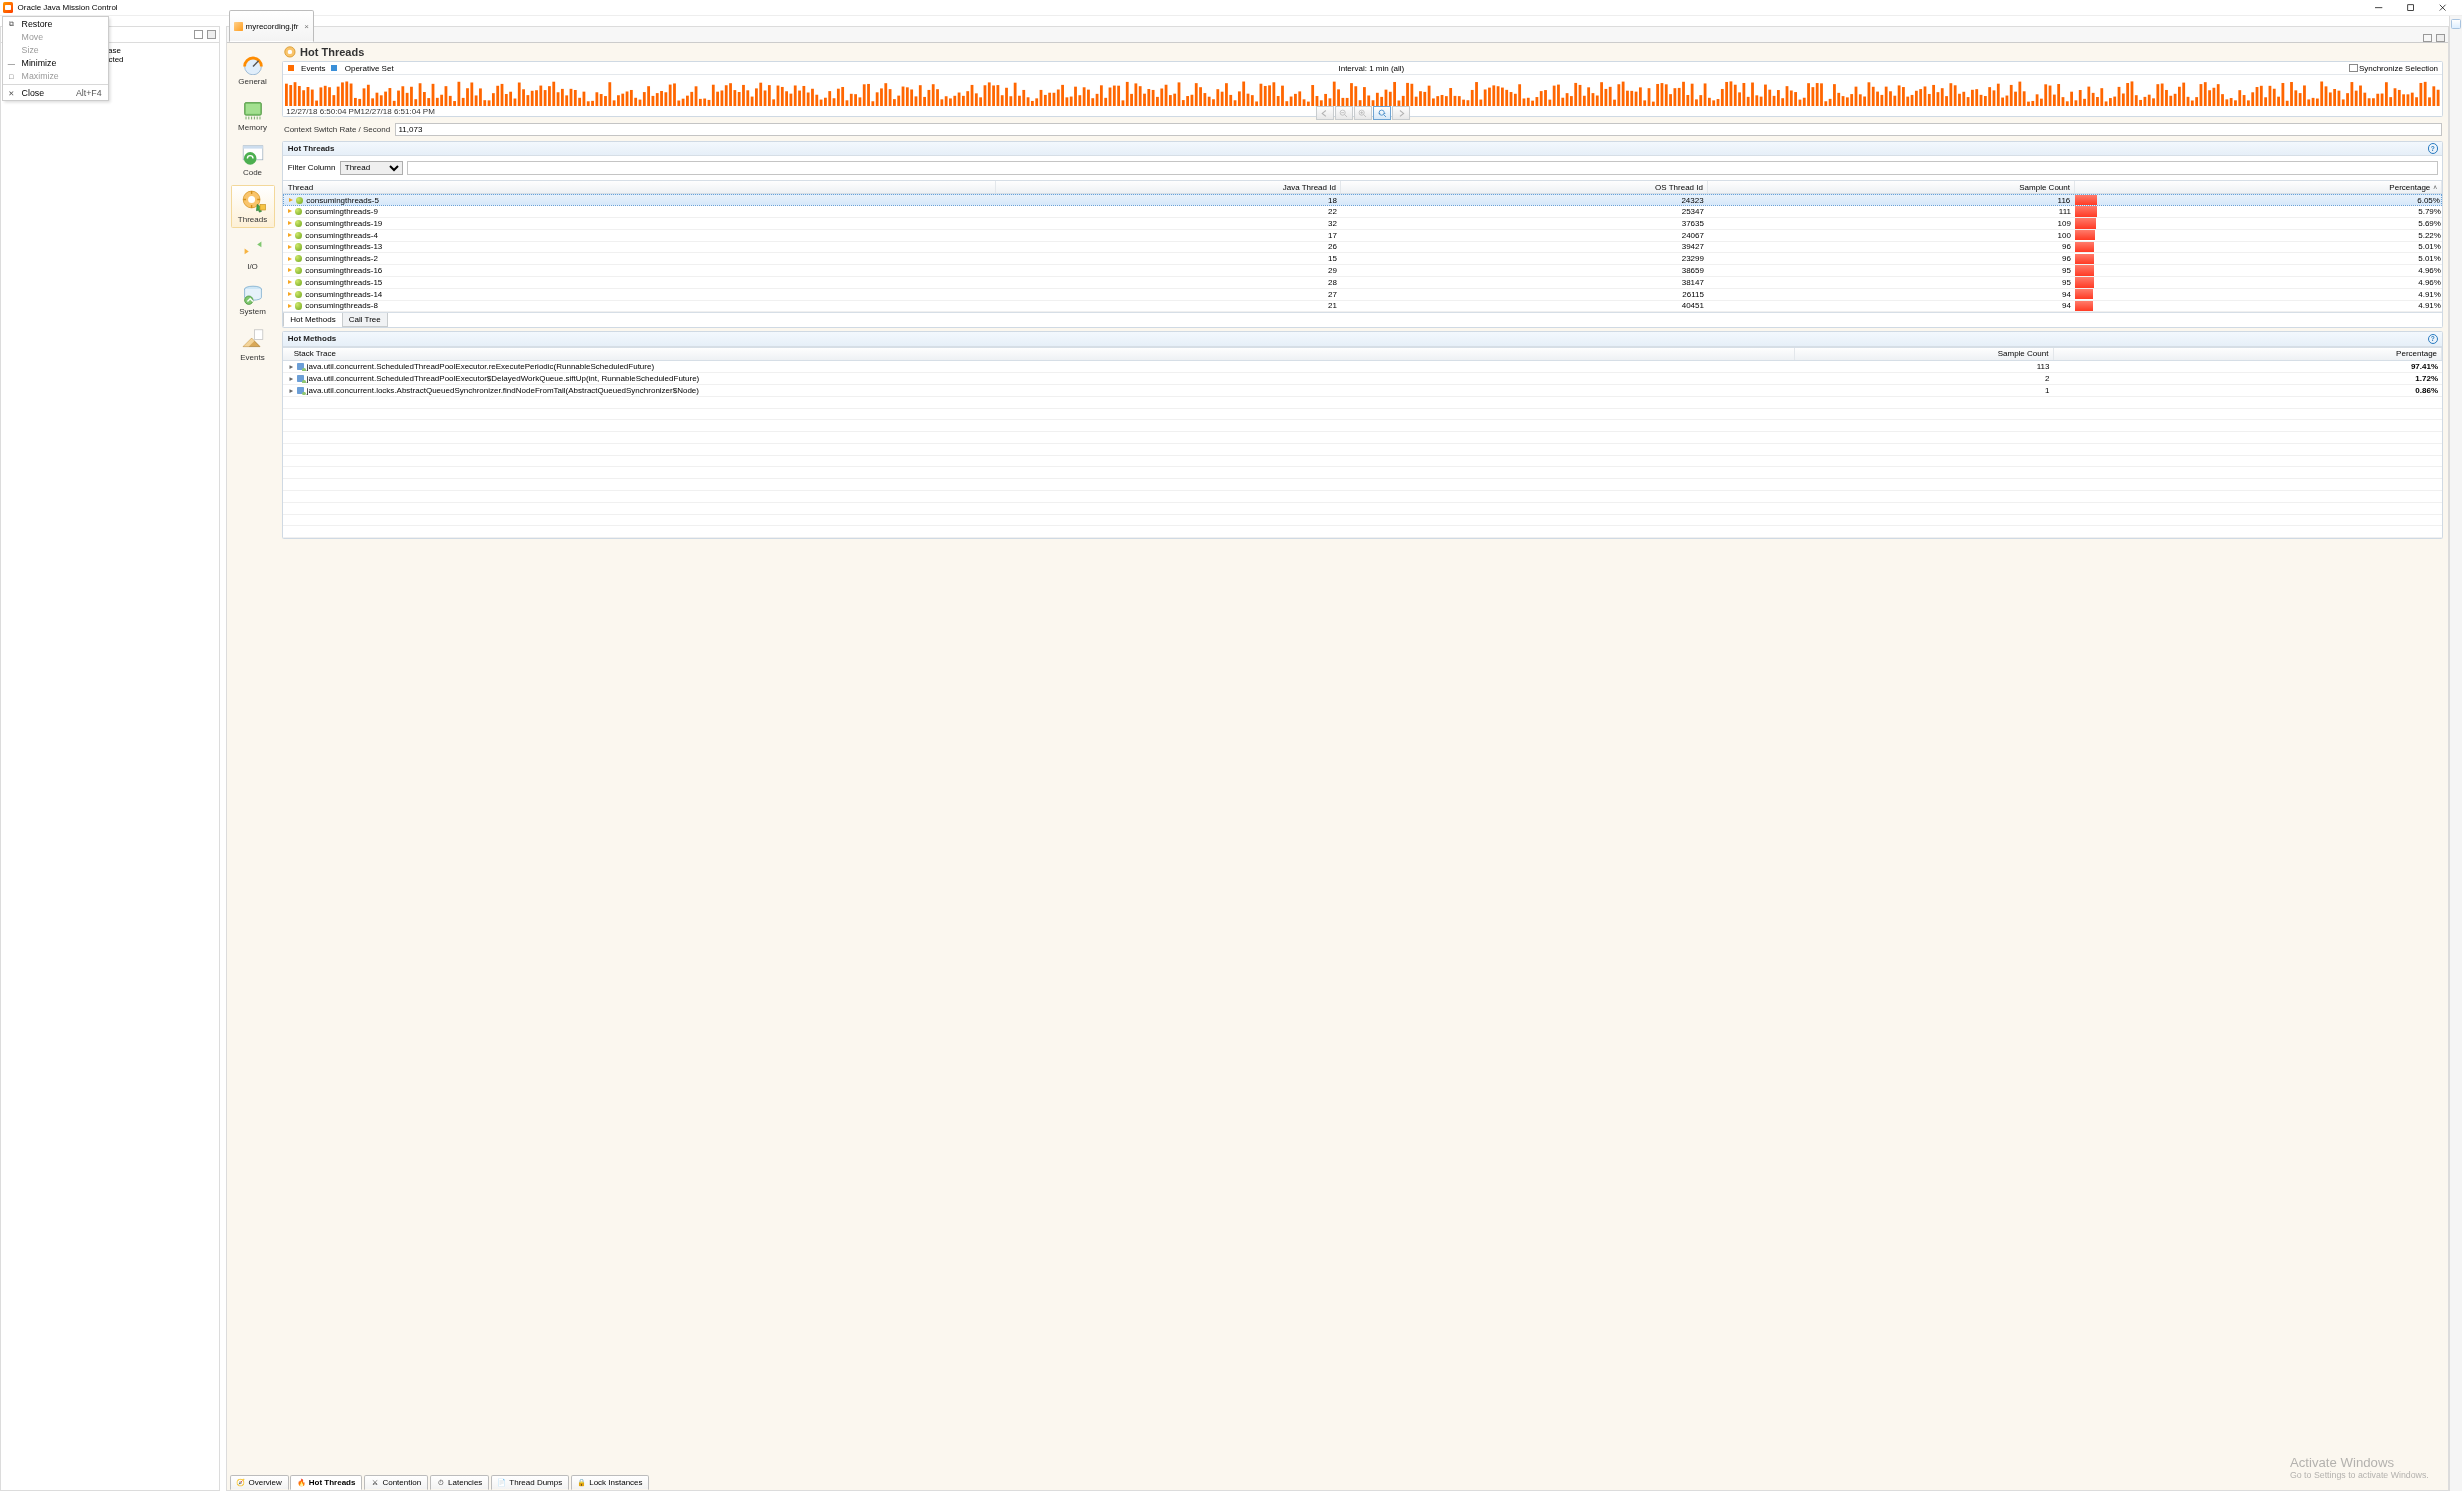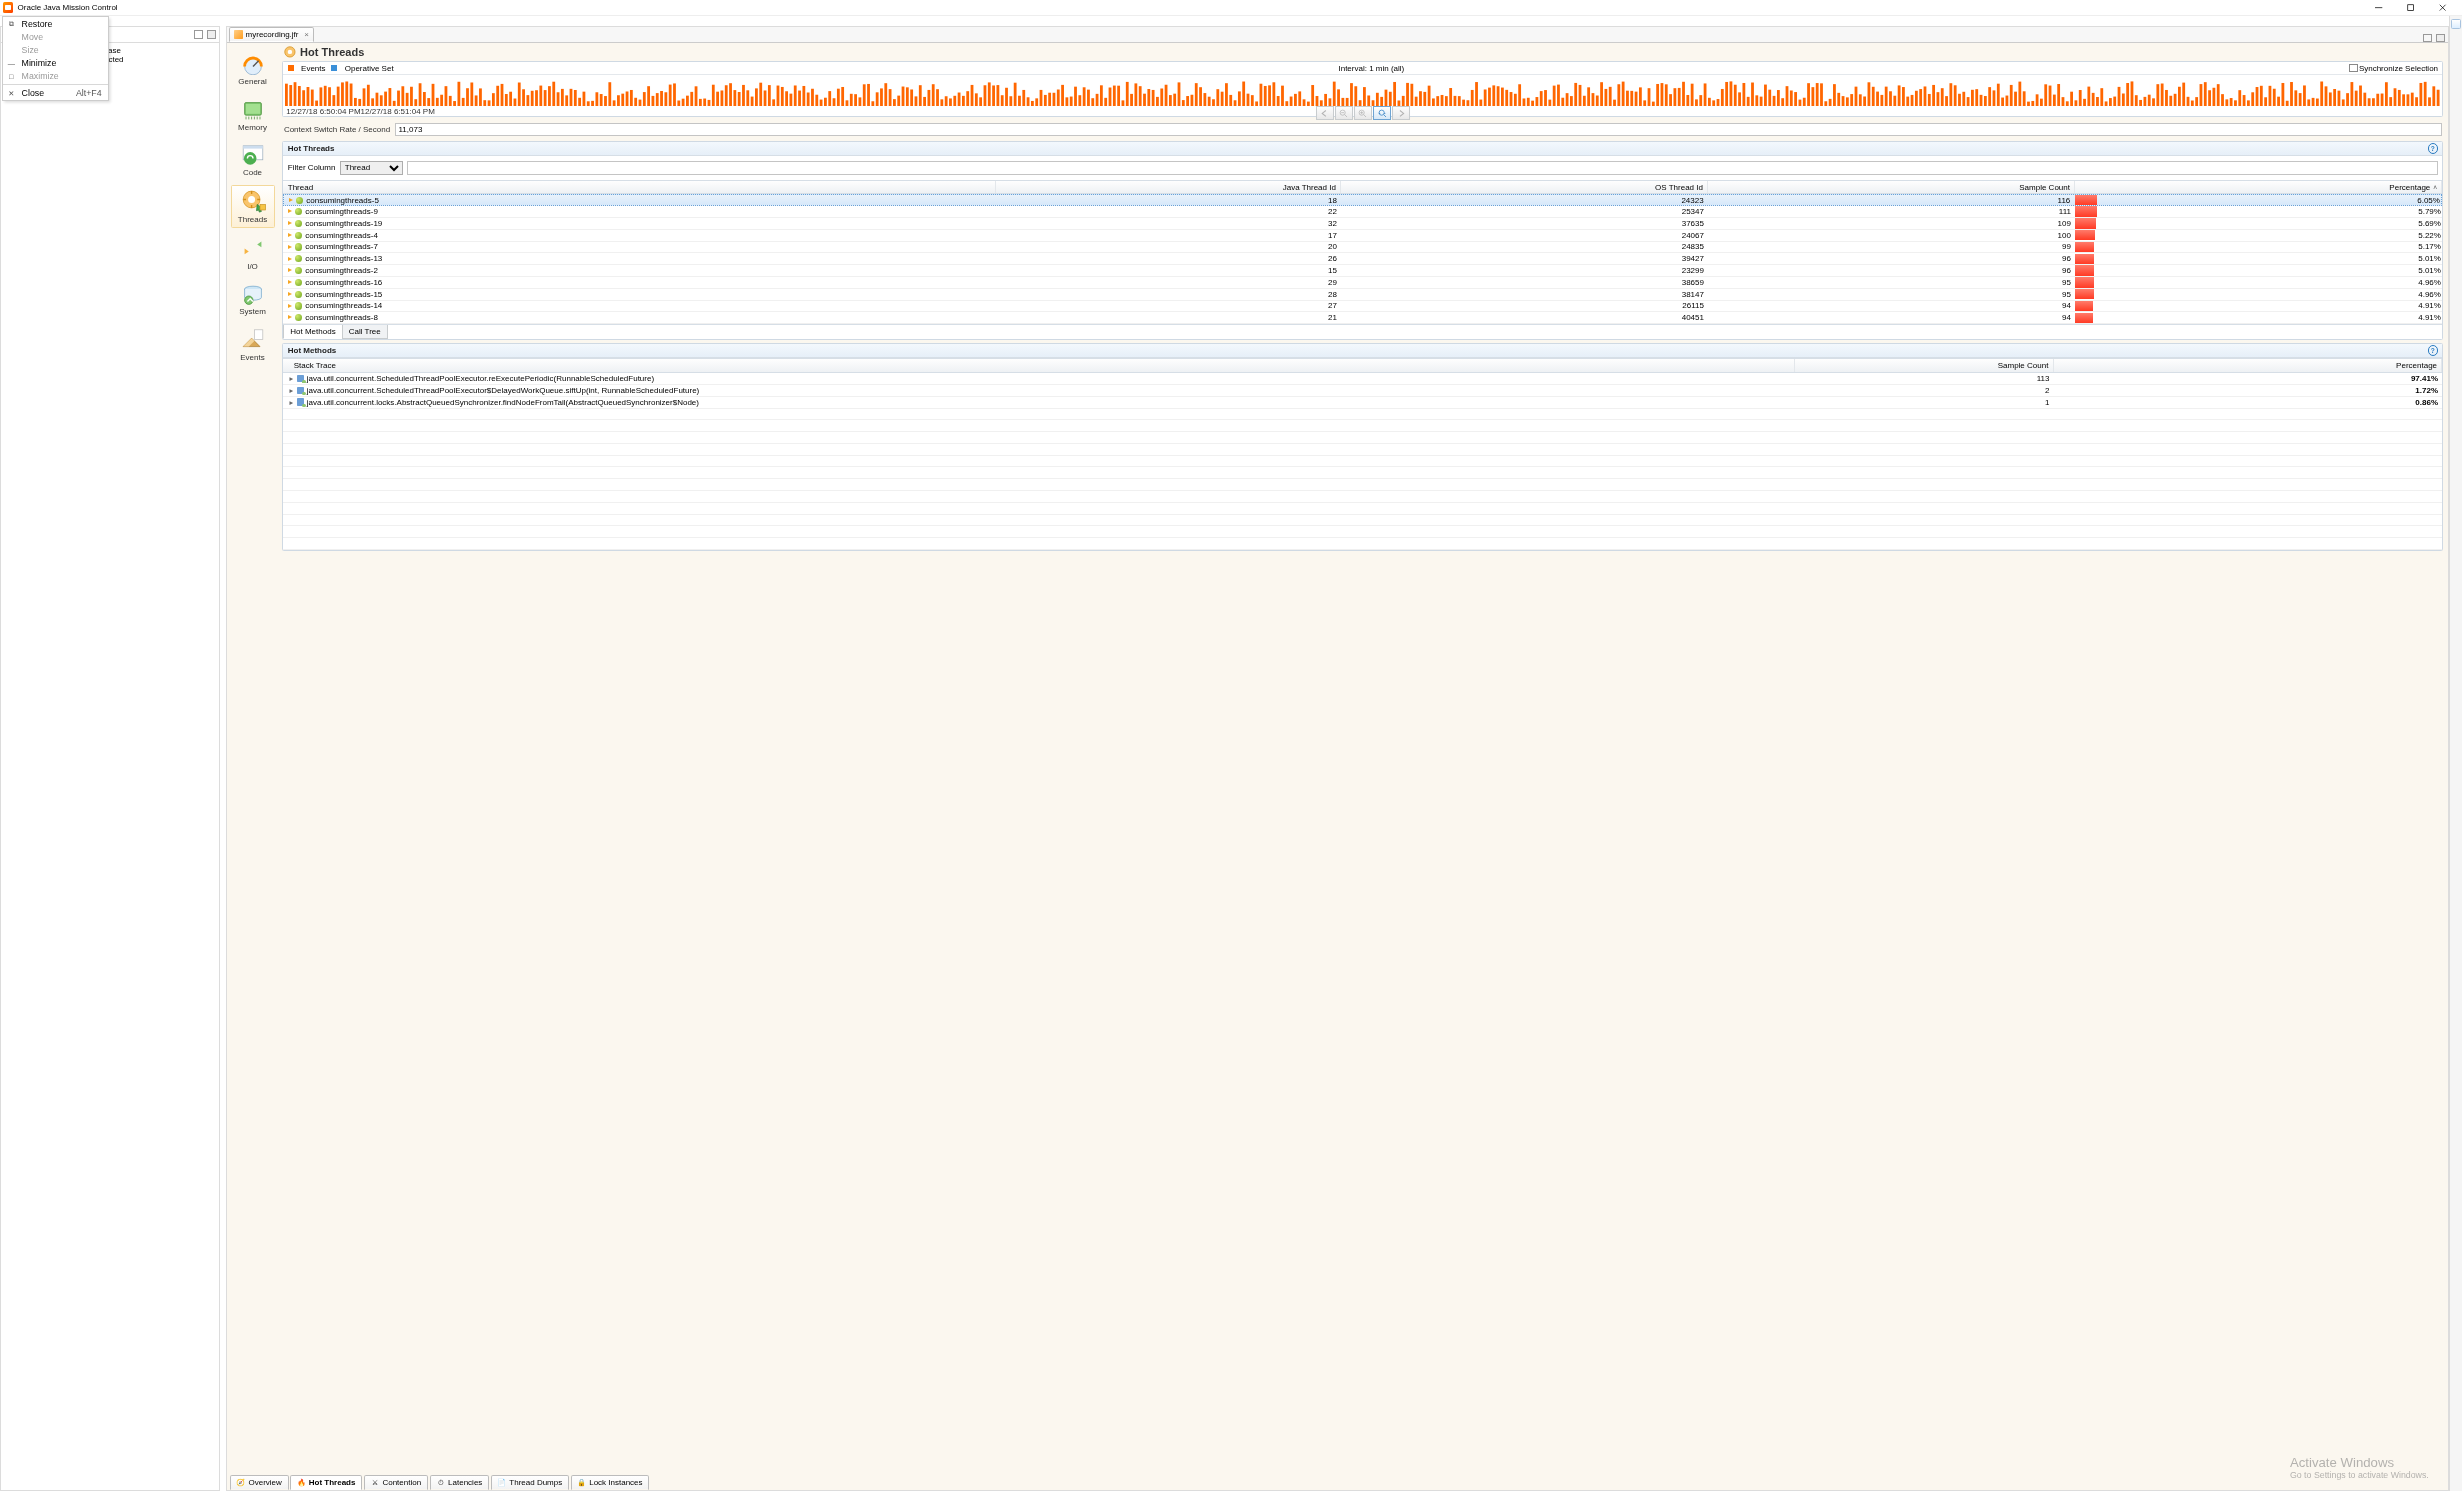--- a/index.html
+++ b/index.html
@@ -31,21 +31,21 @@
 
   
   .leftpanel { position:absolute; left:0; top:10.3px; width:220px; bottom:0; border:0.7px solid #dcdcdc; background:#fff; }
   .leftpanel .tabrow{height:16px;display:flex;align-items:center;justify-content:flex-end;gap:4.4px;padding:0 2.9px;border-bottom:0.7px solid #dcdcdc;}
   .miniico{width:8.8px;height:8.8px;display:inline-block;}
   .leftpanel .body{padding:2.9px 4.4px;font-size:8px;color:#000;}
 
   
   .editor { position:absolute; left:226px; top:10.3px; right:0; bottom:0; border:0.7px solid #dcdcdc; background:#fff;}
   .editor .tabstrip{height:16px;display:flex;align-items:flex-end;border-bottom:0.7px solid #ccc;background:#f7f7f7;padding-left:1.5px;}
-  .etab{display:flex;align-items:center;gap:2.9px;height:15px;padding:0 4.4px;border:0.7px solid #bcbcbc;border-bottom-color:#fff;background:linear-gradient(#fff,#f3f3f3);border-top-left-radius:2.2px;border-top-right-radius:2.2px;font-size:8px;}
+  .etab{display:flex;align-items:center;gap:2.9px;height:32px;padding:0 4.4px;border:0.7px solid #bcbcbc;border-bottom-color:#fff;background:linear-gradient(#fff,#f3f3f3);border-top-left-radius:2.2px;border-top-right-radius:2.2px;font-size:8px;}
   .etab .xicon{font-size:8px;color:#777;margin-left:2.9px;}
   .etab .jfr-ico{width:8.8px;height:8.8px;background:linear-gradient(135deg,#ffd089,#ff9d1e);border-radius:0.7px;}
   .tabstrip .spacer{flex:1;}
   .tabstrip .tools{display:flex;gap:4.4px;padding:0 2.9px;align-items:center;}
 
   .editor-body{position:absolute;top:16px;left:0;right:0;bottom:0;background:#fbf7ef;display:flex;}
 
   
   .vnav{width:51px;background:#fbf7ef;padding:4.4px 0;display:flex;flex-direction:column;align-items:center;gap:4.4px;}
   .vnav .item{display:flex;flex-direction:column;align-items:center;gap:1.5px;padding:2.9px 0;width:44px;border-radius:1.5px;}
@@ -964,36 +964,20 @@
                     <div class="pctwrap">
                       <div class="pctbar" style="width:5.22%;"></div>
                       <span>5.22%</span>
                     </div>
                   </div>
                 </div>
                 <div class="tr">
                   <div class="td" style="flex:0 0 33%;">
                     <span class="threadarr"></span>
                     <span class="threadico"></span>
-                    <span>consumingthreads-7</span>
-                  </div>
-                  <div class="td right" style="flex:0 0 16%;">20</div>
-                  <div class="td right" style="flex:0 0 17%;">24835</div>
-                  <div class="td right" style="flex:0 0 17%;">99</div>
-                  <div class="td" style="flex:1;padding:0;">
-                    <div class="pctwrap">
-                      <div class="pctbar" style="width:5.17%;"></div>
-                      <span>5.17%</span>
-                    </div>
-                  </div>
-                </div>
-                <div class="tr">
-                  <div class="td" style="flex:0 0 33%;">
-                    <span class="threadarr"></span>
-                    <span class="threadico"></span>
                     <span>consumingthreads-13</span>
                   </div>
                   <div class="td right" style="flex:0 0 16%;">26</div>
                   <div class="td right" style="flex:0 0 17%;">39427</div>
                   <div class="td right" style="flex:0 0 17%;">96</div>
                   <div class="td" style="flex:1;padding:0;">
                     <div class="pctwrap">
                       <div class="pctbar" style="width:5.01%;"></div>
                       <span>5.01%</span>
                     </div>

